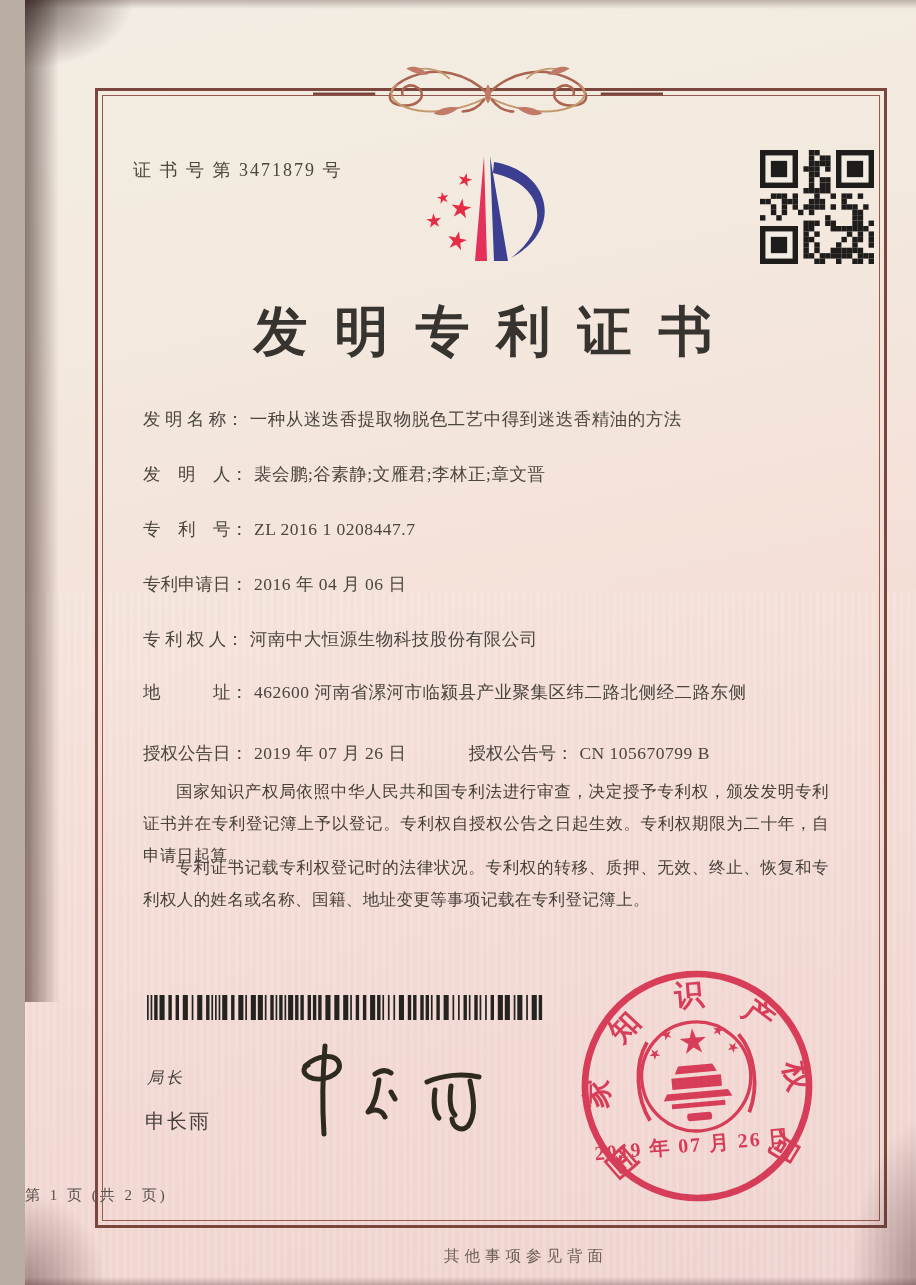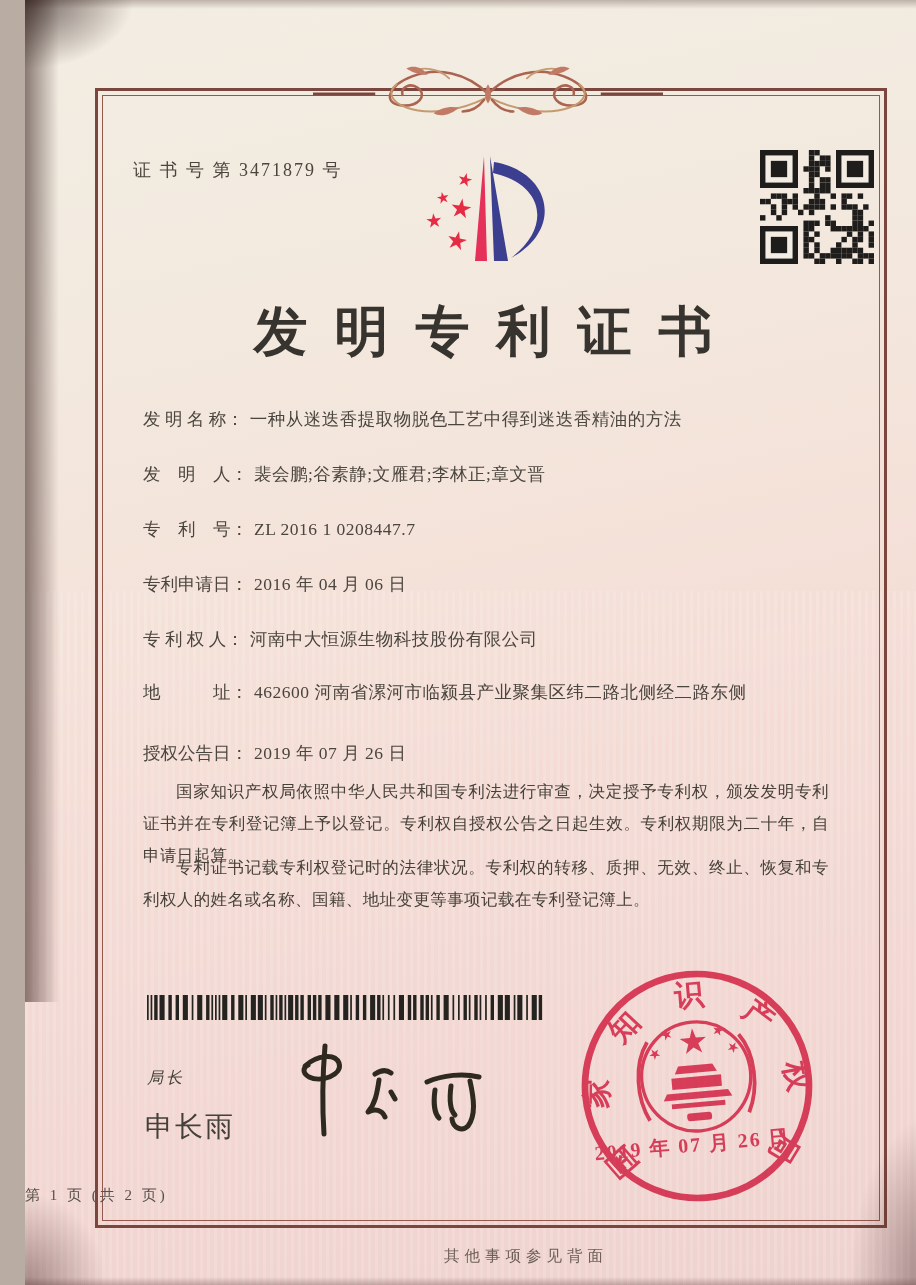--- a/index.html
+++ b/index.html
@@ -44,21 +44,21 @@
   .flabel{flex:0 0 auto;white-space:nowrap;}
   .fvalue{margin-left:6px;letter-spacing:.5px;}
   .addr .fvalue{display:inline-block;width:500px;}
   .pair2{margin-left:62px;display:flex;}
 
   .para{position:absolute;left:118px;width:686px;margin:0;font-size:16.5px;color:#474139;
     line-height:1.95;text-align:justify;text-indent:2em;letter-spacing:.4px;}
 
   .barcode{position:absolute;left:122px;top:995px;width:398px;height:25px;}
   .signer-title{position:absolute;left:122px;top:1068px;font-size:16px;color:#45403a;letter-spacing:3px;font-style:italic;}
-  .signer-name{position:absolute;left:120px;top:1108px;font-size:28px;color:#45403a;letter-spacing:2px;}
+  .signer-name{position:absolute;left:120px;top:1108px;font-size:20px;color:#45403a;letter-spacing:2px;}
   .signature{position:absolute;left:252px;top:1038px;width:236px;height:104px;}
   .signature path{fill:none;stroke:#2e2a20;stroke-width:5;stroke-linecap:round;stroke-linejoin:round;}
 
   .seal{position:absolute;left:538px;top:952px;width:268px;height:268px;transform:rotate(-5deg);opacity:.93;mix-blend-mode:multiply;}
   .seal-stroke{fill:none;stroke:#e13a5f;}
   .seal-fill{fill:#e13a5f;stroke:none;}
   .seal-ring-char{font-size:31px;font-weight:700;fill:#e13a5f;text-anchor:middle;
     font-family:"Liberation Serif","DejaVu Serif",serif;}
   .seal-date{font-size:21px;fill:#e13a5f;text-anchor:middle;letter-spacing:2px;font-weight:600;}
 
@@ -270,20 +270,24 @@
       <span class="flabel">专 利 权 人：</span>
       <span class="fvalue">河南中大恒源生物科技股份有限公司</span>
     </div>
     <div class="field-row addr" style="top:679px">
       <span class="flabel">地　　　址：</span>
       <span class="fvalue">462600 河南省漯河市临颍县产业聚集区纬二路北侧经二路东侧</span>
     </div>
     <div class="field-row" style="top:740px">
       <span class="flabel">授权公告日：</span>
       <span class="fvalue">2019 年 07 月 26 日</span>
+      <span class="pair2">
+        <span class="flabel">授权公告号：</span>
+        <span class="fvalue">CN 105670799 B</span>
+      </span>
     </div>
 
     <p class="para" style="top:776px">国家知识产权局依照中华人民共和国专利法进行审查，决定授予专利权，颁发发明专利证书并在专利登记簿上予以登记。专利权自授权公告之日起生效。专利权期限为二十年，自申请日起算。</p>
     <p class="para" style="top:852px">专利证书记载专利权登记时的法律状况。专利权的转移、质押、无效、终止、恢复和专利权人的姓名或名称、国籍、地址变更等事项记载在专利登记簿上。</p>
 
     <svg class="barcode" id="barcode" viewBox="0 0 398 25" preserveAspectRatio="none">
         <rect x="0" y="0" width="1.7" height="25" fill="#24231f"></rect>
         <rect x="3.5999999999999996" y="0" width="1.7" height="25" fill="#24231f"></rect>
         <rect x="7.199999999999999" y="0" width="3.4" height="25" fill="#24231f"></rect>
         <rect x="12.5" y="0" width="5.1" height="25" fill="#24231f"></rect>

